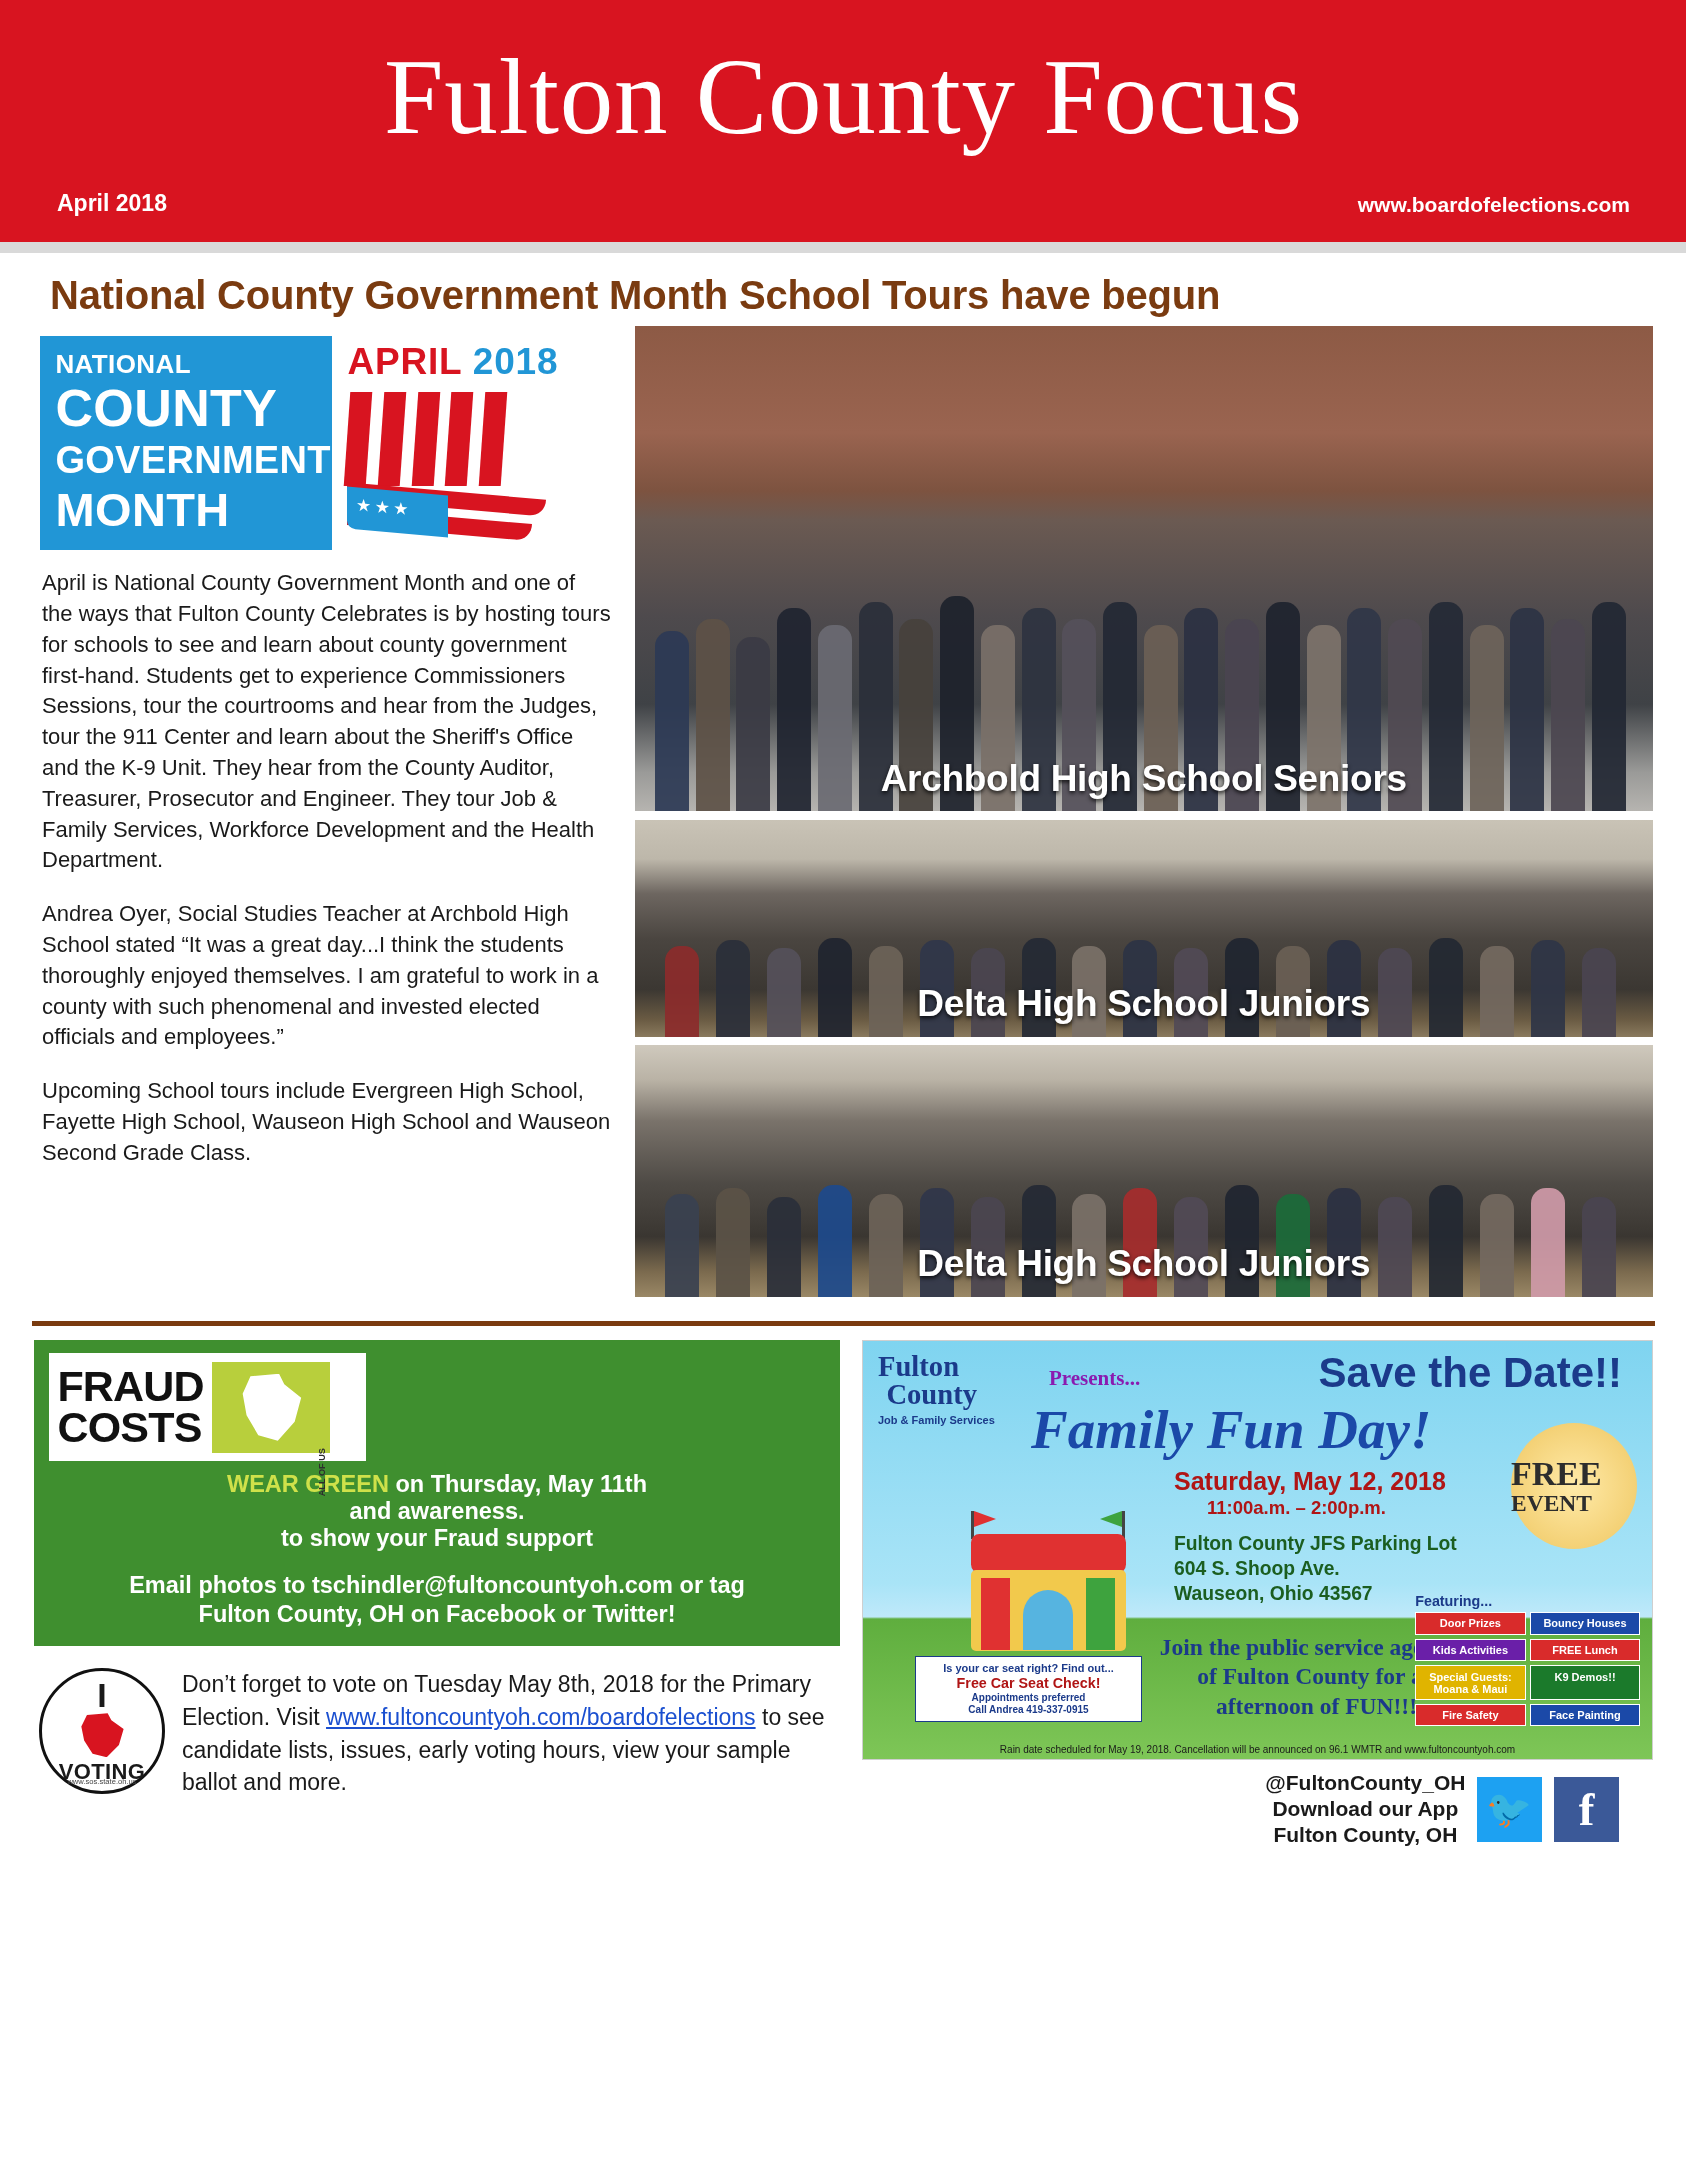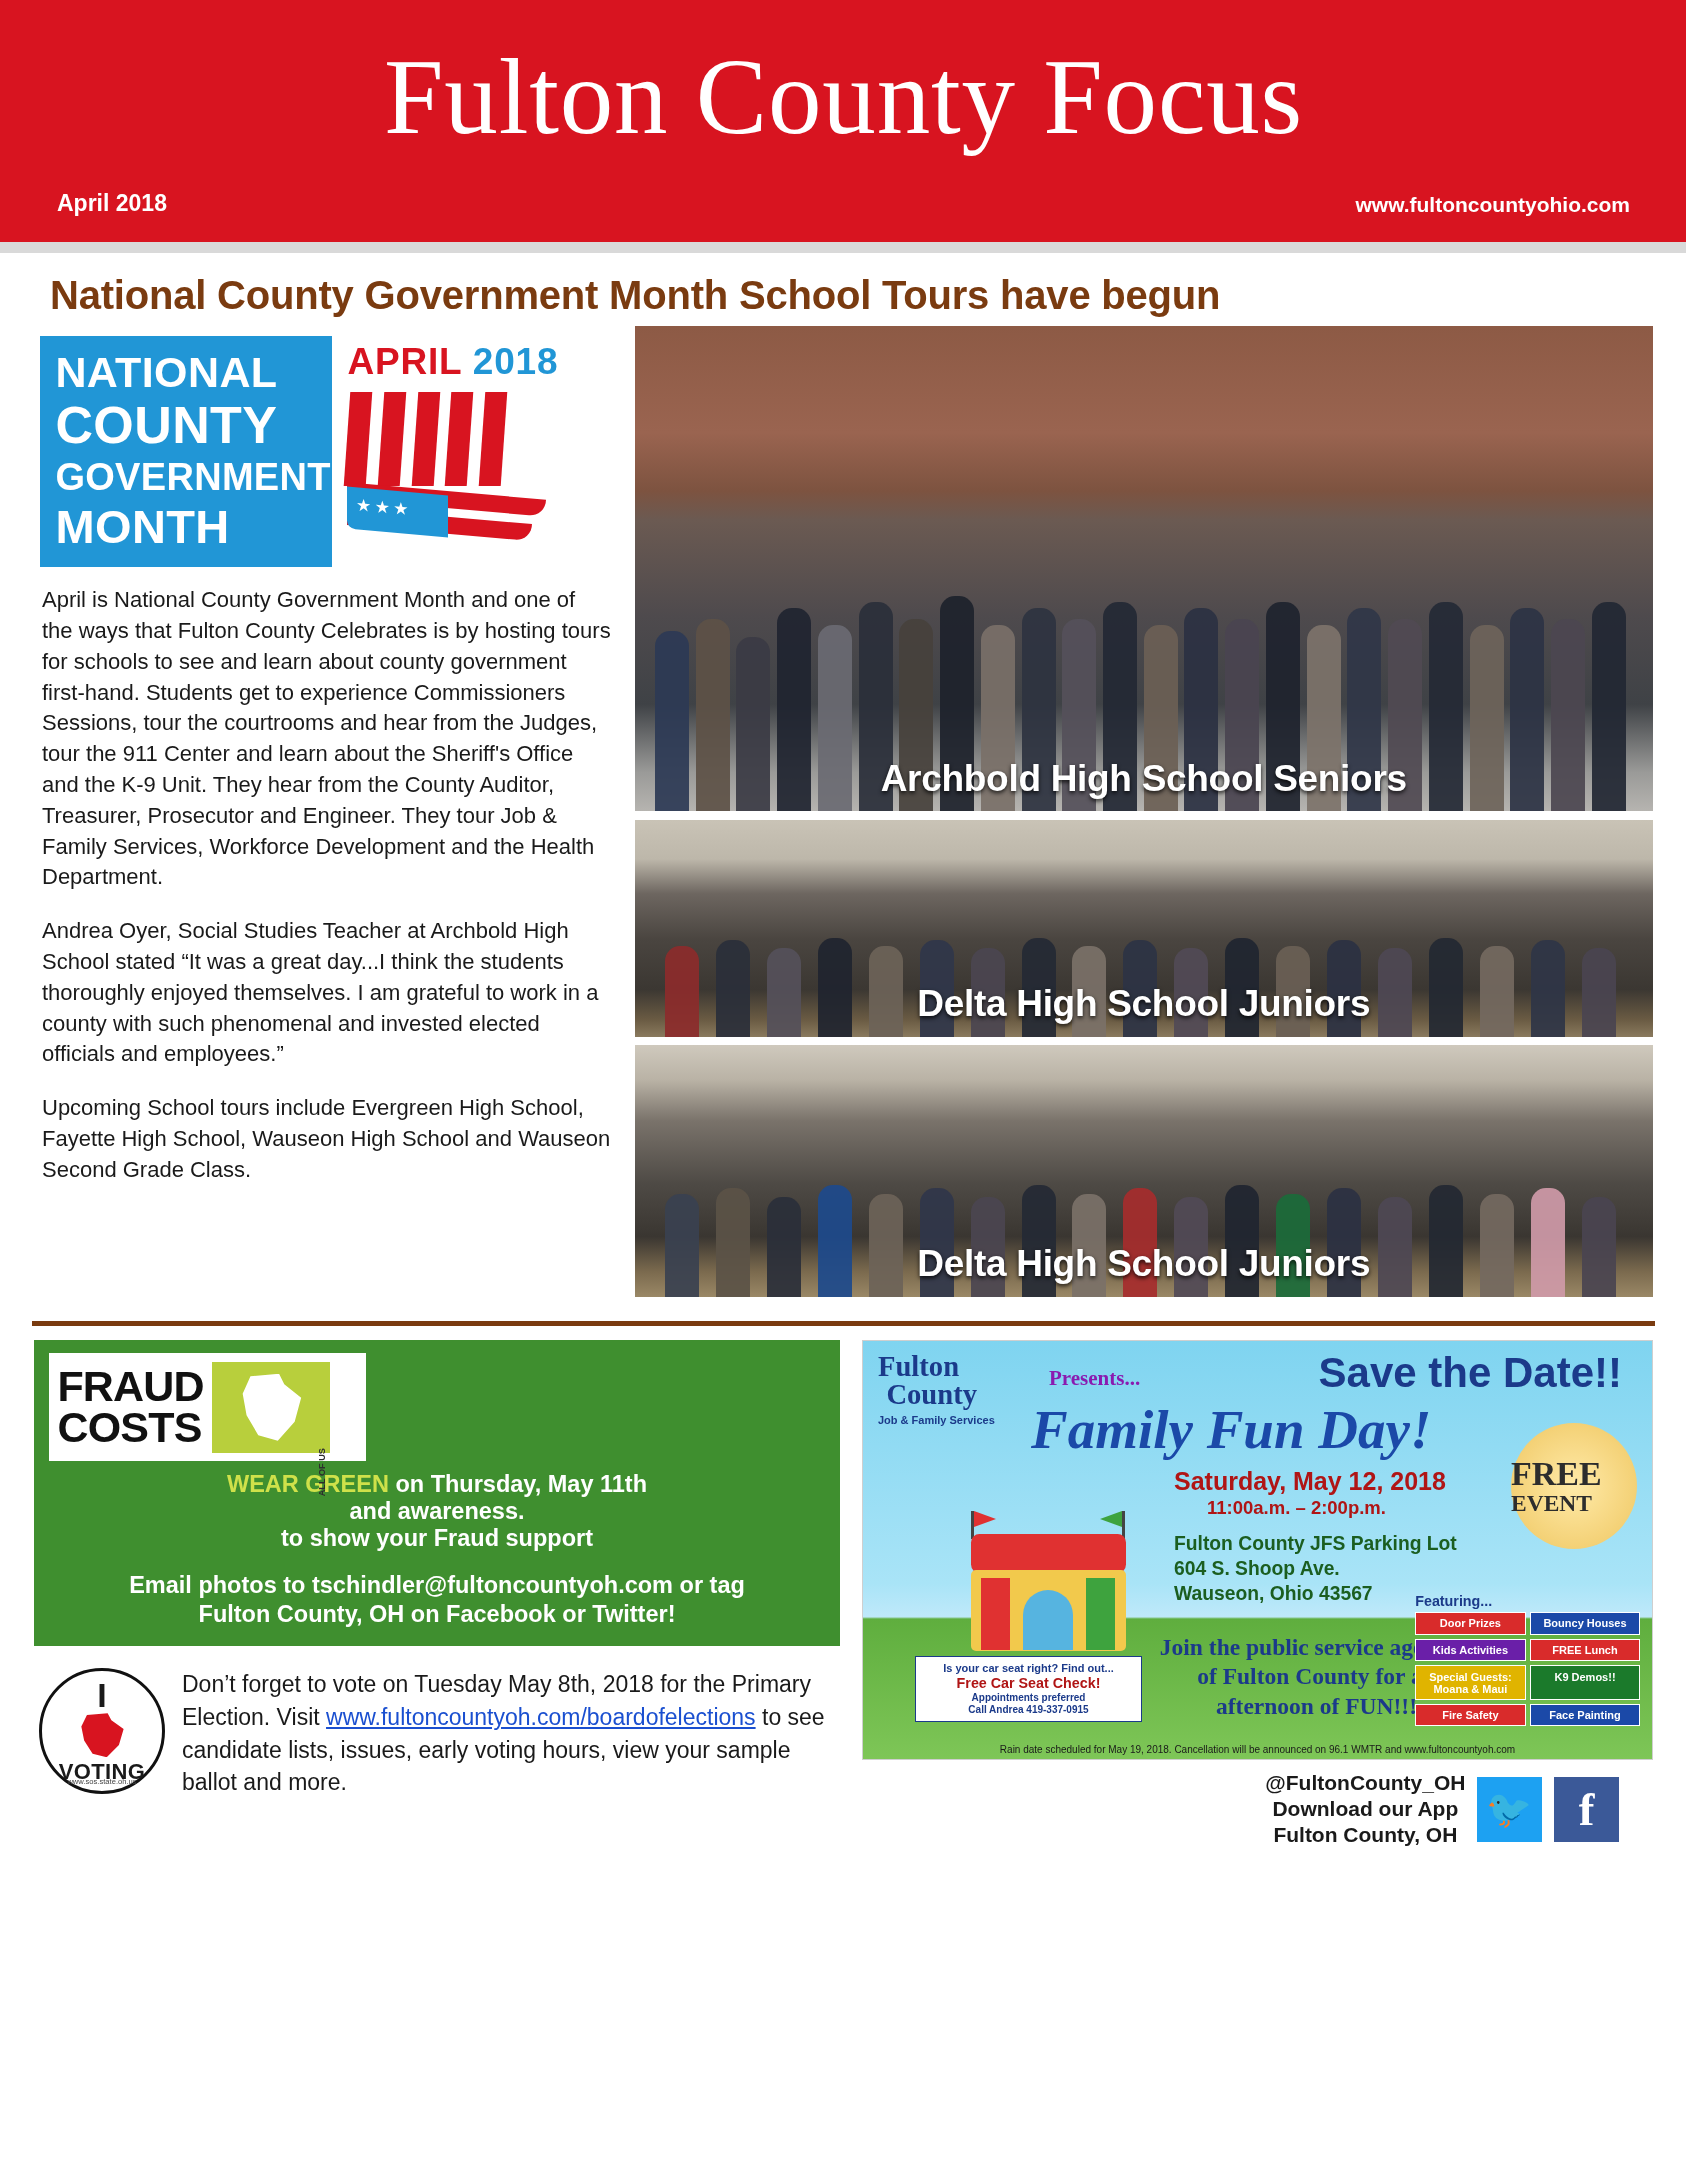--- a/index.html
+++ b/index.html
@@ -86,21 +86,21 @@
     gap: 15px;
     padding: 10px 0 6.7px 3.4px;
   }
   .ncgm-box {
     width: 292px;
     background: #2196d6;
     color: #fff;
     padding: 15px 13.4px 17px 15px;
     line-height: 1.0;
   }
-  .ncgm-box .l1 { font-size: 43px; font-weight: bold; letter-spacing: 0.4px; }
+  .ncgm-box .l1 { font-size: 26px; font-weight: bold; letter-spacing: 0.4px; }
   .ncgm-box .l2 { font-size: 52px; font-weight: bold; letter-spacing: 0.4px; margin-top: 5px; }
   .ncgm-box .l3 { font-size: 38px; font-weight: bold; letter-spacing: 0.3px; margin-top: 6.7px; }
   .ncgm-box .l4 { font-size: 47px; font-weight: bold; letter-spacing: 0.4px; margin-top: 6.7px; }
 
   .ncgm-flag { width: 244px; padding-top: 5px; }
   .ncgm-flag .fl-top {
     font-size: 37px; font-weight: bold; letter-spacing: 0.8px;
   }
   .ncgm-flag .fl-top .april { color: #d81420; }
   .ncgm-flag .fl-top .year  { color: #2196d6; }
@@ -347,21 +347,21 @@
   .fb { background:#3b5998; font-size: 47px; font-family:"Liberation Serif",serif;}
 </style>
 </head>
 <body>
 
 <div class="page">
 
   <div class="masthead">
     <div class="masthead-title">Fulton County Focus</div>
     <div class="masthead-date">April 2018</div>
-    <div class="masthead-url">www.fultoncountyohio.com</div>
+    <div class="masthead-url">www.boardofelections.com</div>
   </div>
   <div class="masthead-rule"></div>
 
   <div class="headline">National County Government Month School Tours have begun</div>
 
   <div class="content">
 
     <div class="col-left">
 
       <div class="ncgm">

